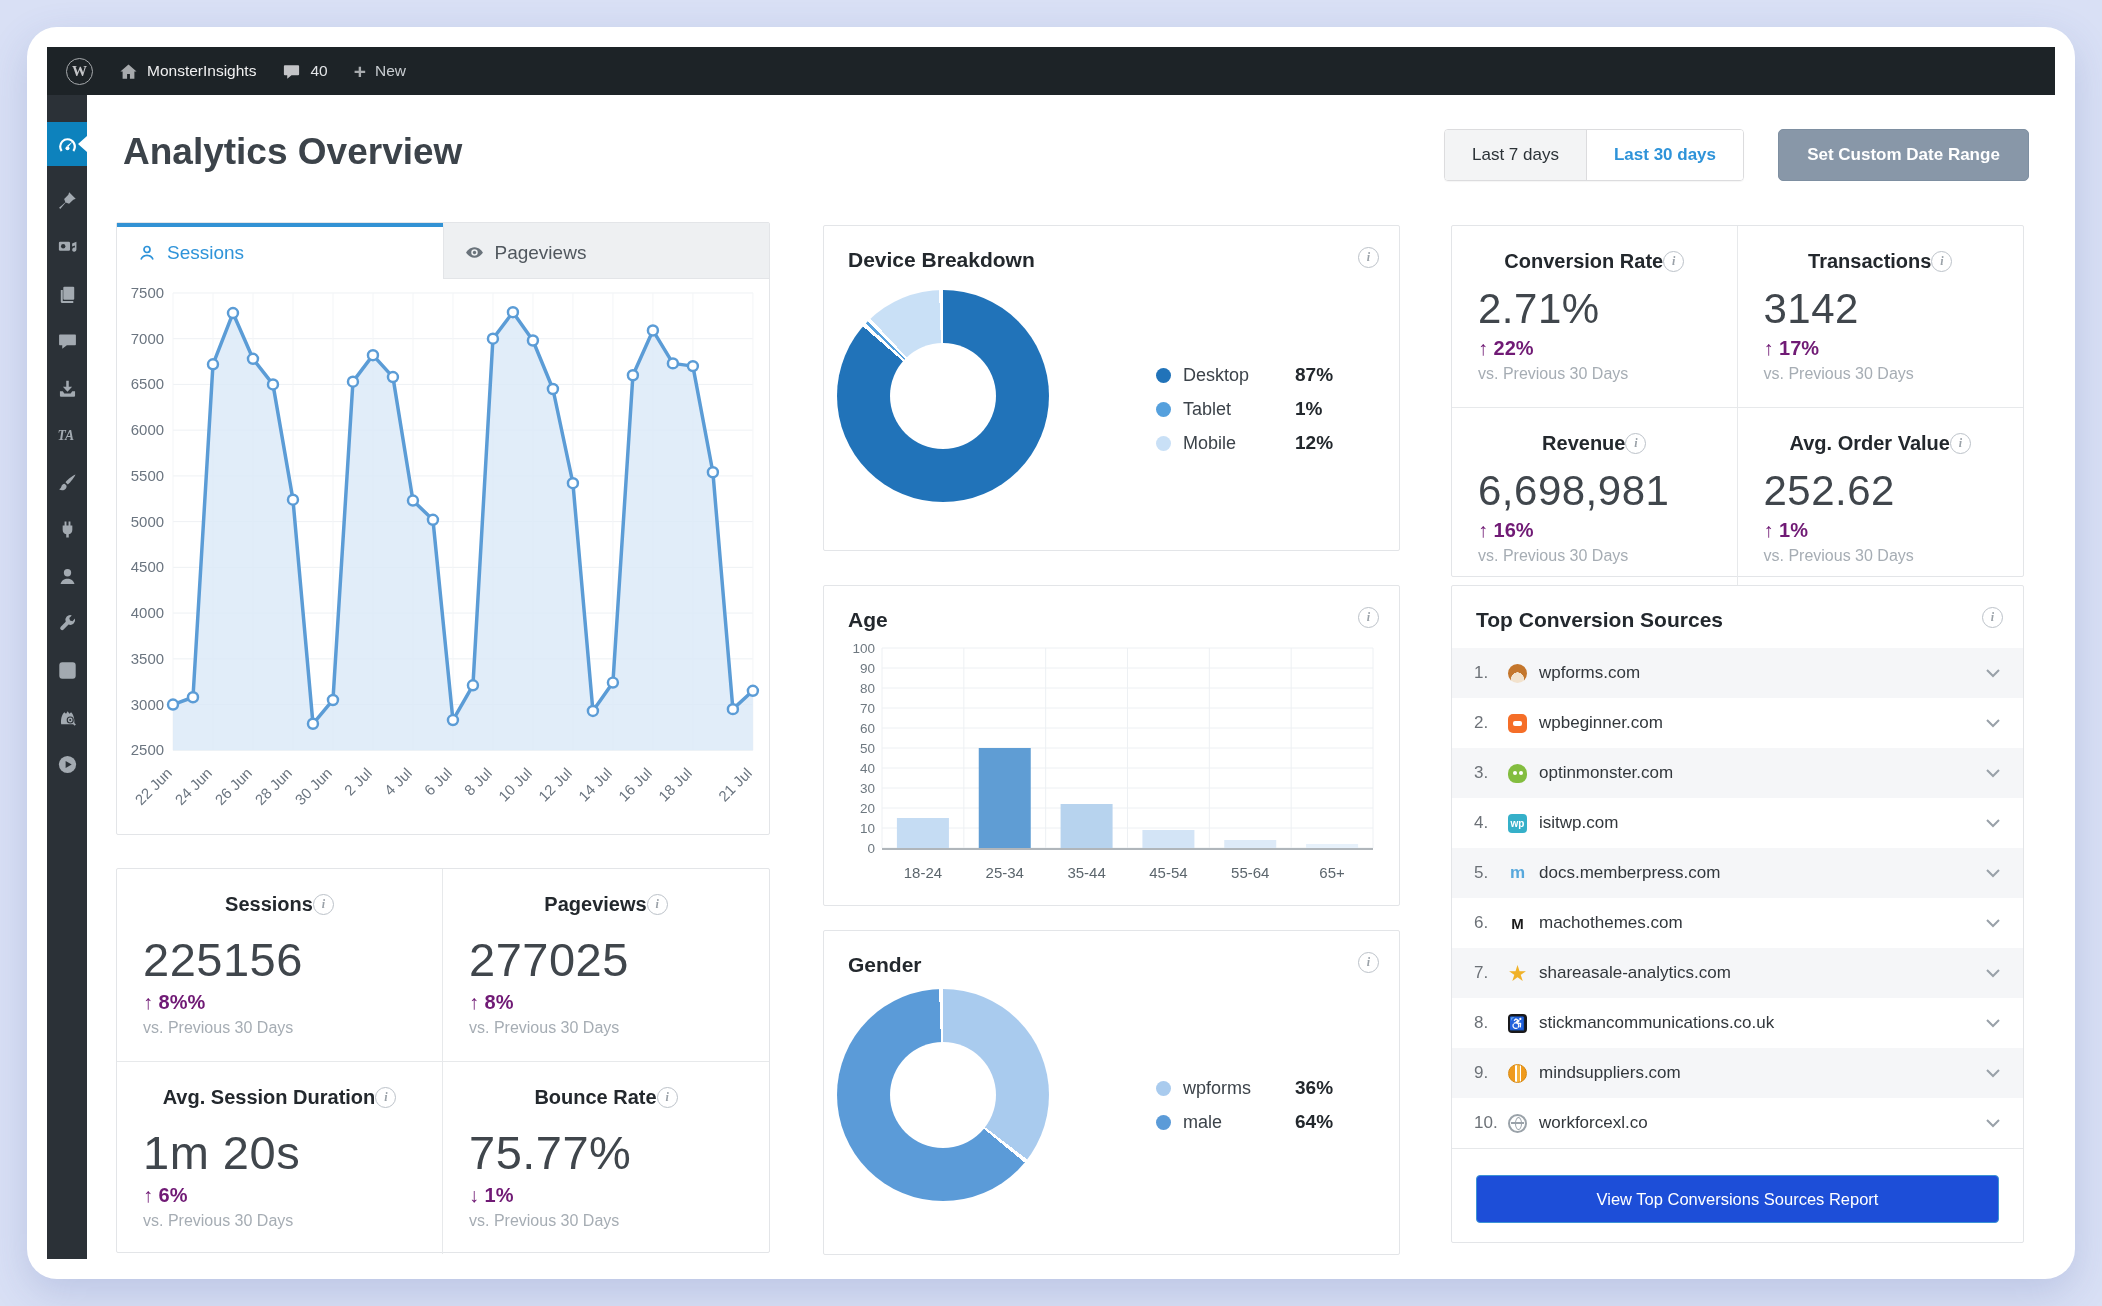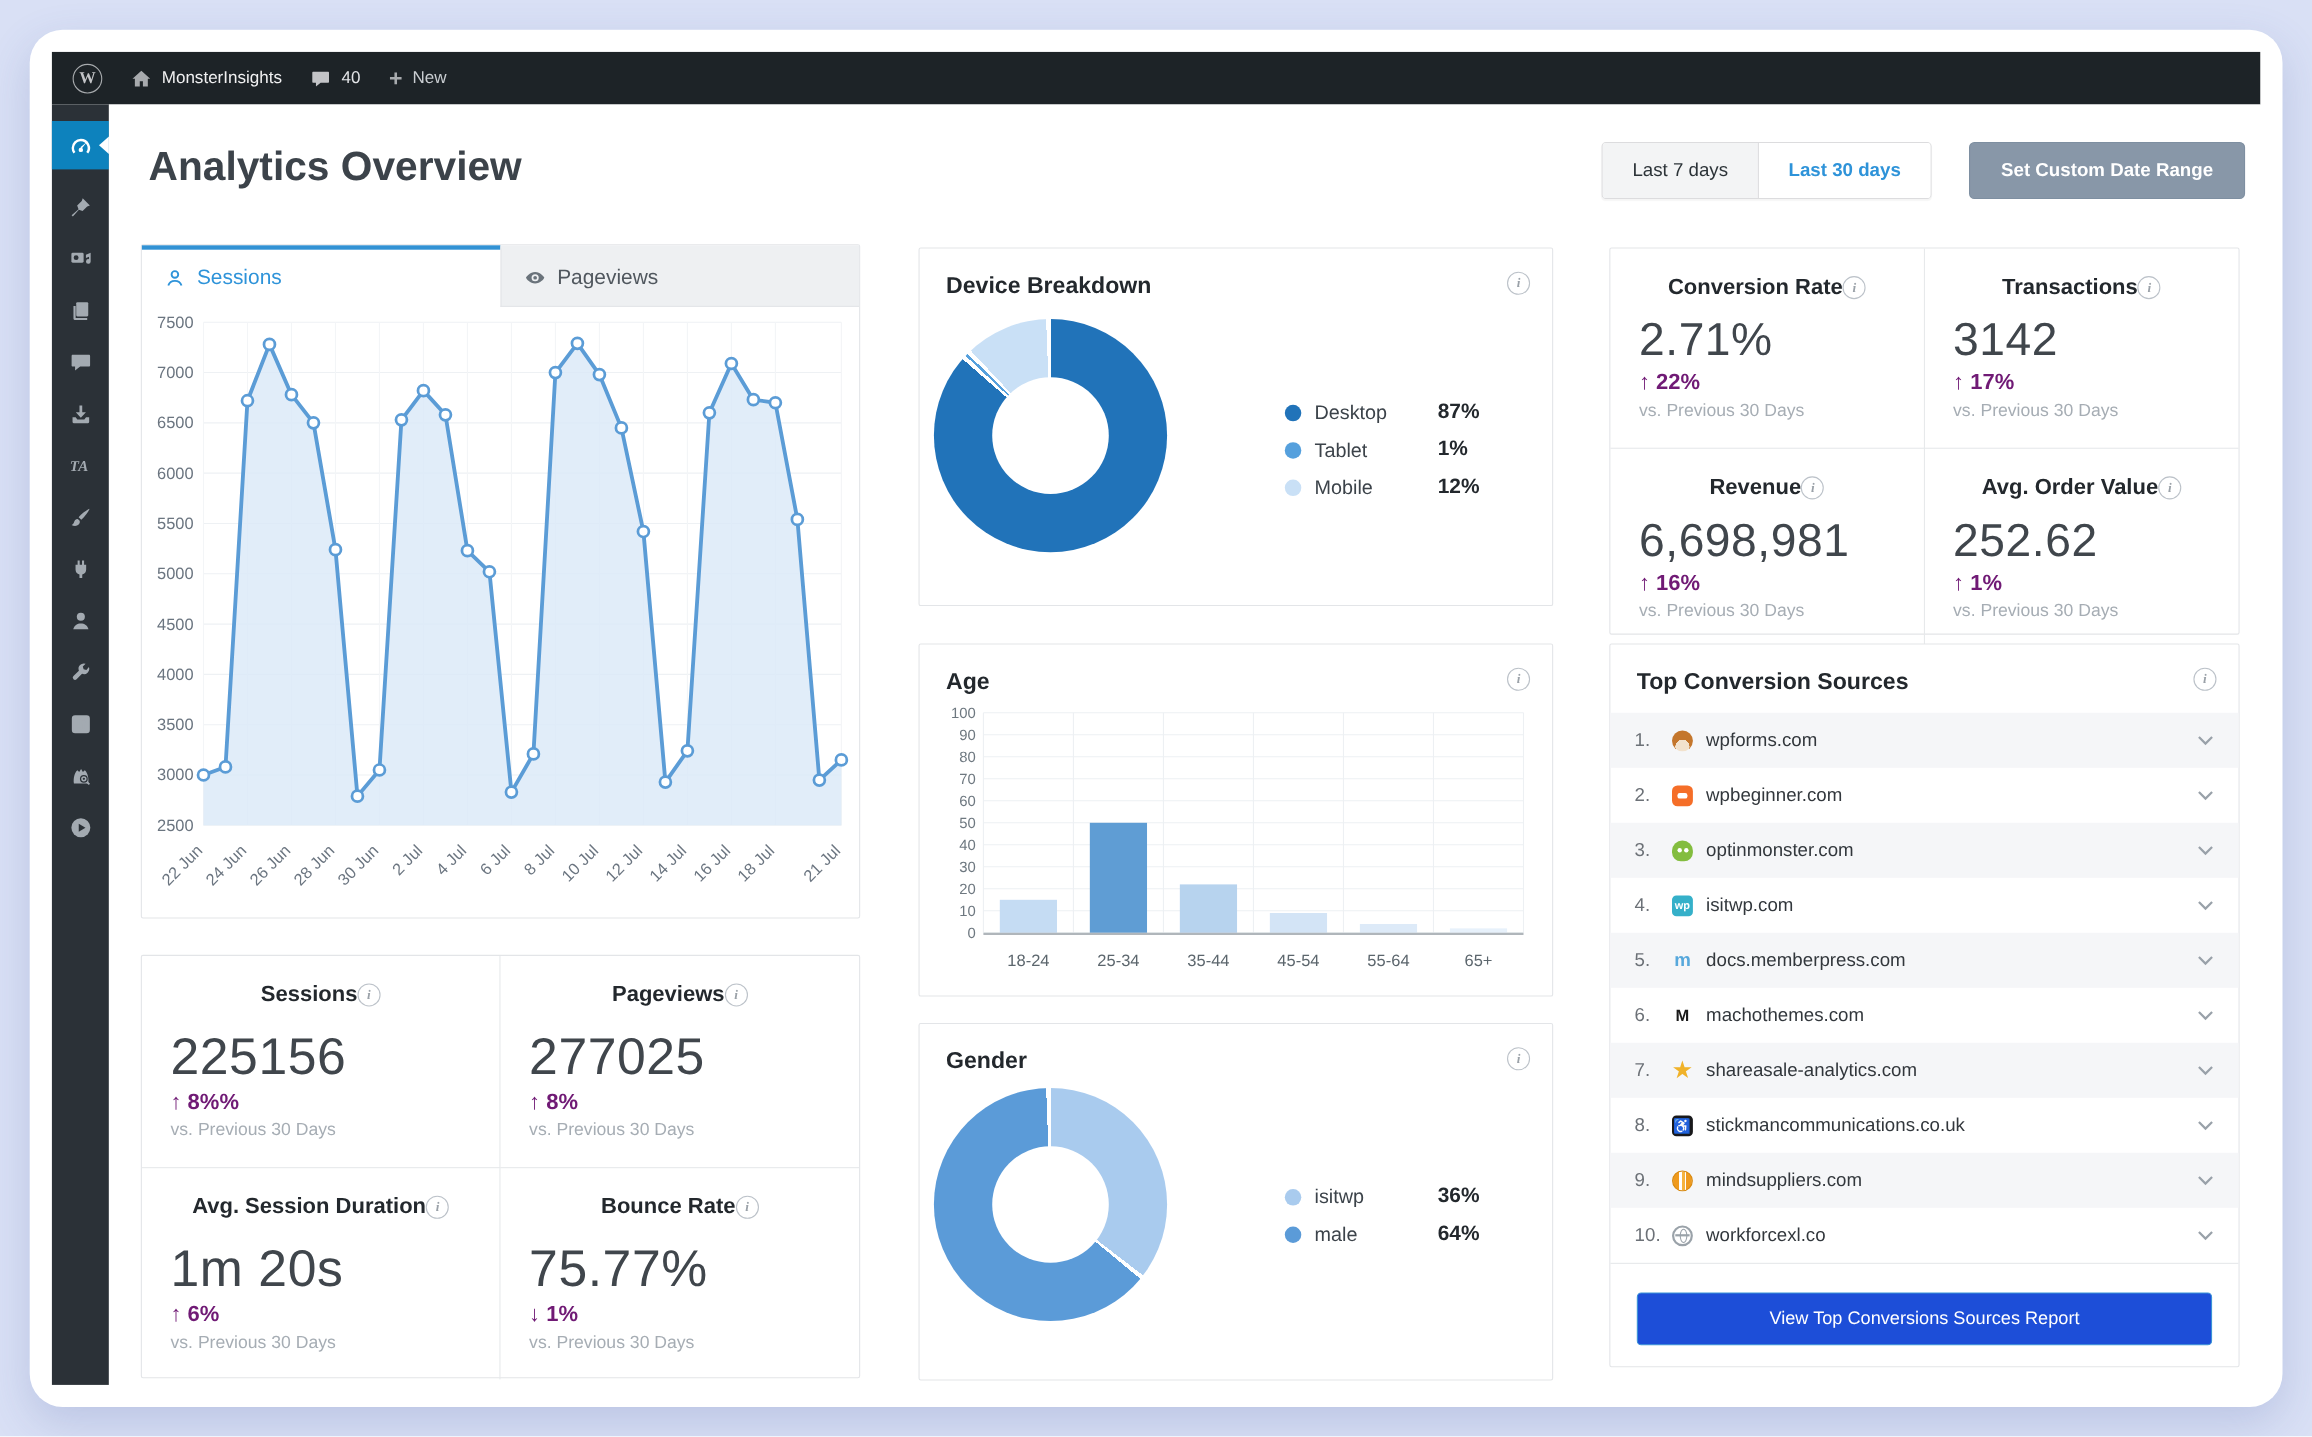--- a/index.html
+++ b/index.html
@@ -17,21 +17,21 @@
   .ab-item svg { display:block; }
   .ab-site-label { color:#f0f0f1; }
   .ab-count { color:#e2e4e7; }
   .ab-plus { font-size:21px; font-weight:700; color:#a7aaad; line-height:1; }
   .wp-ring { width:27px; height:27px; border:1.6px solid #a7aaad; border-radius:50%; display:flex; align-items:center;
              justify-content:center; color:#c3c4c7; font:700 15px "Liberation Serif", serif; }
 
   .body-row { display:flex; height:1164px; }
 
   
-  .sidebar { width:52px; background:#2b3137; padding-top:15px; display:flex; flex-direction:column; align-items:stretch; flex:none; }
+  .sidebar { width:40px; background:#2b3137; padding-top:27px; display:flex; flex-direction:column; align-items:stretch; flex:none; }
   .sb-item { height:40px; margin-bottom:7px; display:flex; align-items:center; justify-content:center;
              color:#a3aab1; position:relative; cursor:pointer; }
   .sb-item svg { width:21px; height:21px; fill:currentColor; display:block; }
   .sb-item.active { height:44px; margin-bottom:14px; background:#0d82bd; color:#fff; }
   .sb-item.active::after { content:""; position:absolute; right:0; top:50%; transform:translateY(-50%);
                            border-top:8px solid transparent; border-bottom:8px solid transparent; border-right:9px solid #fff; }
 
   
   .content { flex:1; position:relative; background:#fff; overflow:hidden; color:#3c434a; }
   .page-title { position:absolute; left:36px; top:36px; font-size:37px; font-weight:700; color:#3c434a; }
@@ -510,21 +510,21 @@
                 </svg></div>
         </div>
 
         <div class="card mid-card gender-card">
           <div class="card-title">Gender</div>
           <span class="info"></span>
           <div class="donut" id="gender-donut" style="background: conic-gradient(rgb(169, 203, 238) 0%, rgb(169, 203, 238) 35.4%, rgb(255, 255, 255) 35.4%, rgb(255, 255, 255) 36%, rgb(91, 155, 216) 36%, rgb(91, 155, 216) 99.4%, rgb(255, 255, 255) 99.4%, rgb(255, 255, 255) 100%);"></div>
           <div class="legend" id="gender-legend">
                 <div class="lg-row">
                   <span class="lg-dot" style="background:#a9cbee"></span>
-                  <span class="lg-label">isitwp</span>
+                  <span class="lg-label">wpforms</span>
                   <span class="lg-value">36%</span>
                 </div>
                 <div class="lg-row">
                   <span class="lg-dot" style="background:#5b9bd8"></span>
                   <span class="lg-label">male</span>
                   <span class="lg-value">64%</span>
                 </div>
               </div>
         </div>
 

